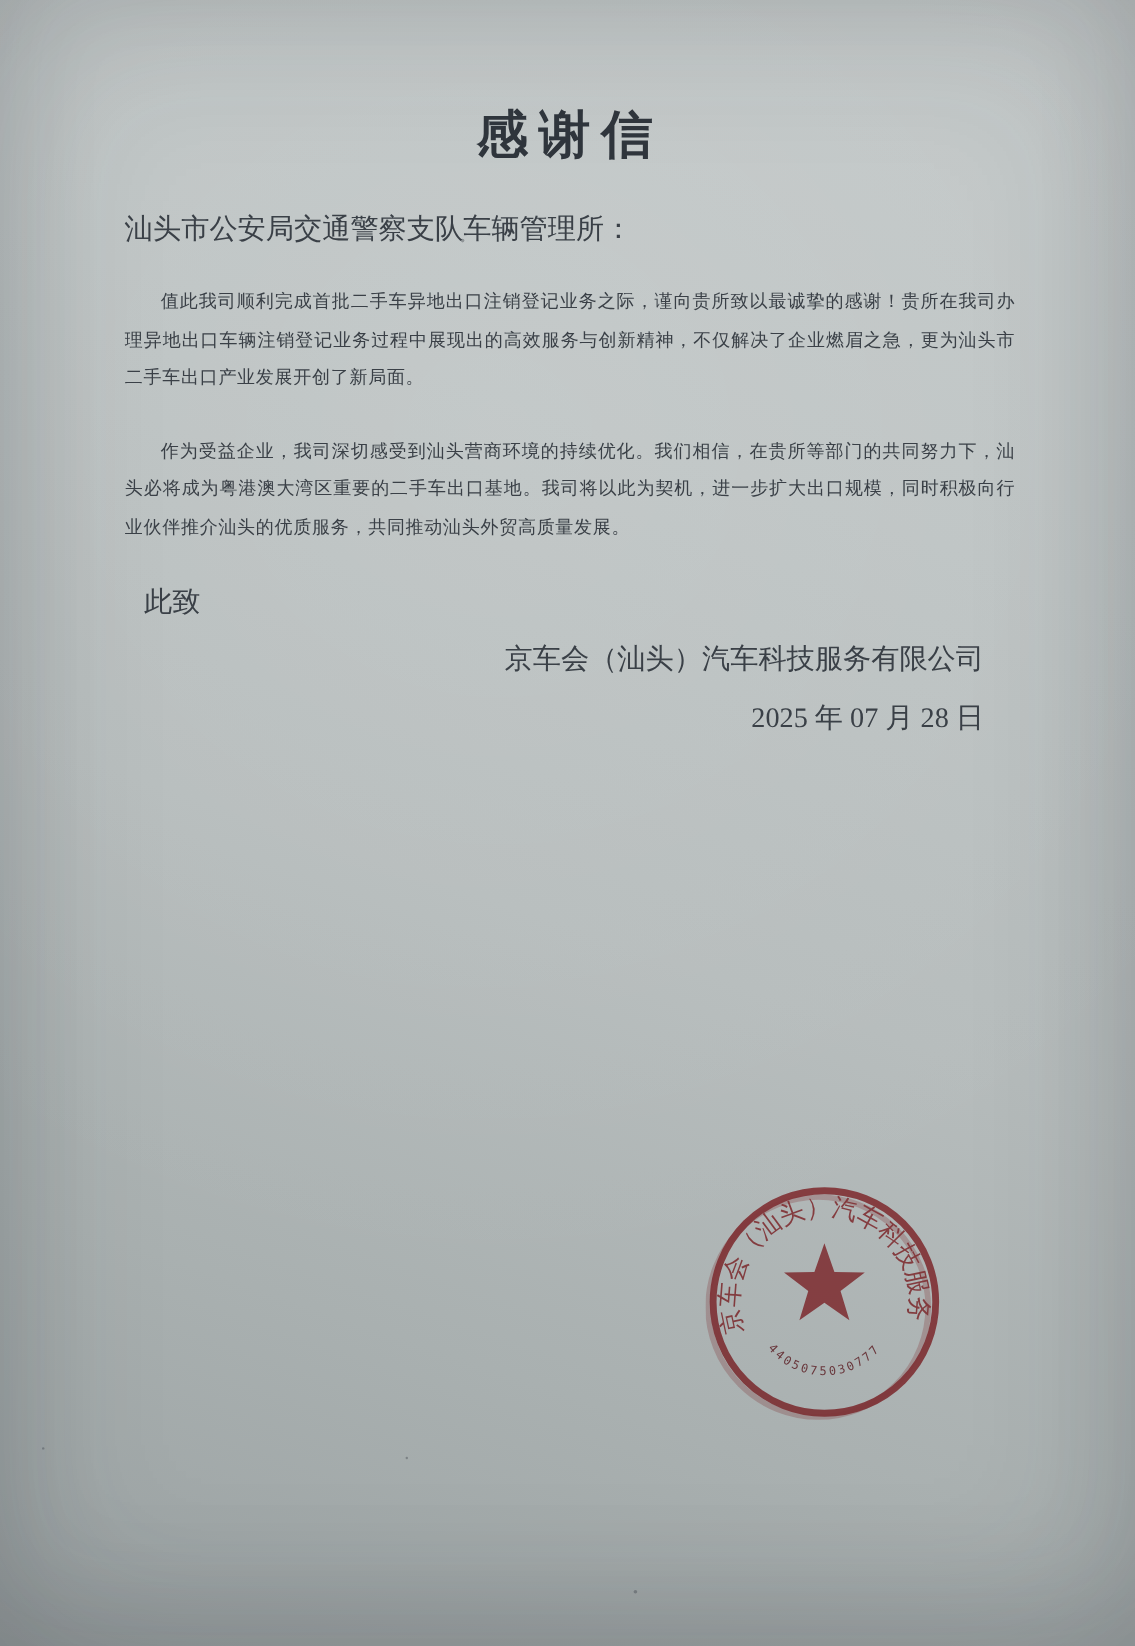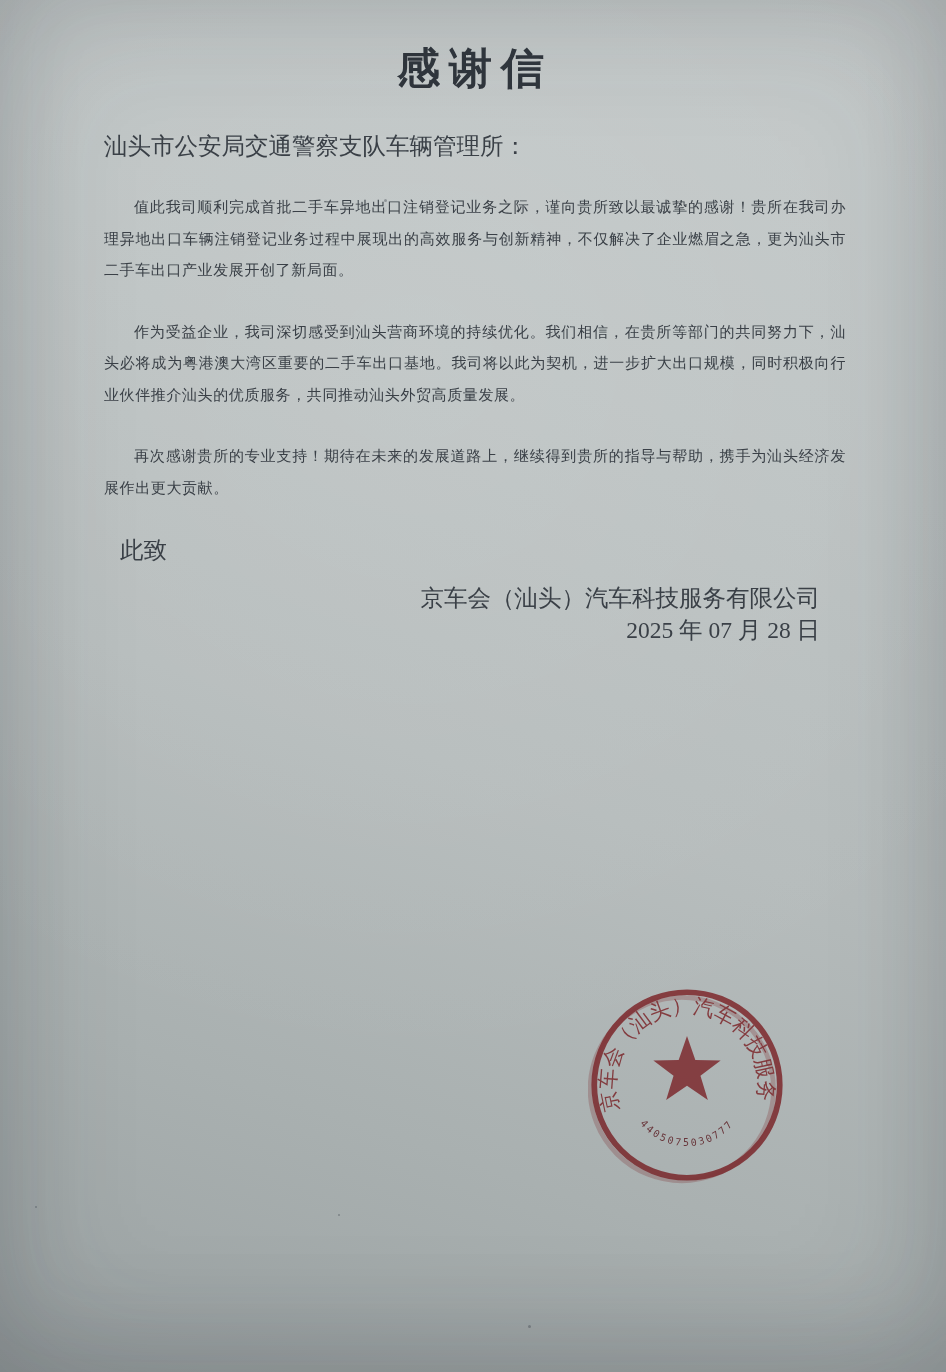--- a/index.html
+++ b/index.html
@@ -14,21 +14,21 @@
   }
   .vignette{
     position:absolute;inset:0;pointer-events:none;
     box-shadow:inset 0 0 140px rgba(38,44,50,0.20), inset 0 -40px 90px rgba(38,44,50,0.10);
   }
   .letter{
     position:absolute;left:104px;right:100px;top:0;
     color:#3a4047;
   }
   .title{
-    margin:43px 0 0 0;
+    margin:88px 0 0 0;
     text-align:center;
     font-size:43px;line-height:52px;
     font-weight:bold;
     letter-spacing:9px;
     color:#2f353c;
   }
   .salutation{
     margin-top:36px;
     font-size:23.5px;line-height:31px;
   }
@@ -40,21 +40,21 @@
     text-indent:2em;
   }
   .closing{margin-top:31px;font-size:23.5px;line-height:31.5px;}
   .closing div{margin:16px;}
   .sign-block{
     margin-top:15px;
     padding-right:26px;
     text-align:right;
     font-size:23.5px;line-height:31px;
   }
-  .sign-block .date{margin-top:1px;}
+  .sign-block .date{margin-top:18px;}
   .seal{
     position:absolute;
     left:588px;top:986px;
     width:198px;height:198px;
     mix-blend-mode:multiply;
     opacity:0.9;
     pointer-events:none;
   }
   .speck{
     position:absolute;width:3px;height:3px;border-radius:50%;
@@ -71,21 +71,20 @@
 <div class="photo">
   <div class="vignette"></div>
 
   <div class="letter">
     <h1 class="title">感谢信</h1>
 
     <div class="salutation">汕头市公安局交通警察支队车辆管理所：</div>
 
     <p class="para">值此我司顺利完成首批二手车异地出口注销登记业务之际，谨向贵所致以最诚挚的感谢！贵所在我司办理异地出口车辆注销登记业务过程中展现出的高效服务与创新精神，不仅解决了企业燃眉之急，更为汕头市二手车出口产业发展开创了新局面。</p>
     <p class="para">作为受益企业，我司深切感受到汕头营商环境的持续优化。我们相信，在贵所等部门的共同努力下，汕头必将成为粤港澳大湾区重要的二手车出口基地。我司将以此为契机，进一步扩大出口规模，同时积极向行业伙伴推介汕头的优质服务，共同推动汕头外贸高质量发展。</p>
-    <p class="para">再次感谢贵所的专业支持！期待在未来的发展道路上，继续得到贵所的指导与帮助，携手为汕头经济发展作出更大贡献。</p>
 
     <div class="closing">
       <div>此致</div>
     </div>
 
     <div class="sign-block">
       <div class="company">京车会（汕头）汽车科技服务有限公司</div>
       <div class="date">2025 年 07 月 28 日</div>
     </div>
   </div>

